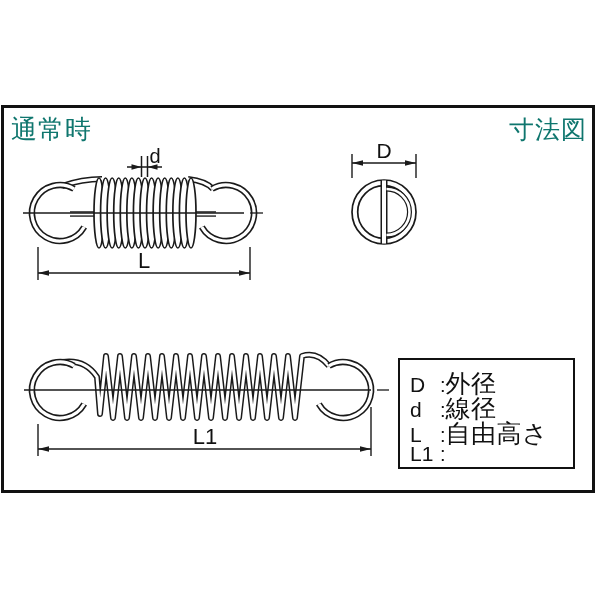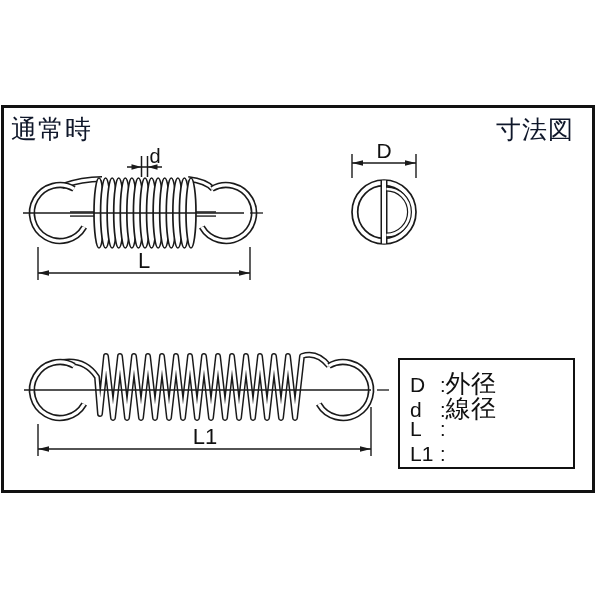--- a/index.html
+++ b/index.html
@@ -4,23 +4,23 @@
 <style>
   html,body{margin:0;padding:0;background:#fff;}
   .canvas{
     position:relative;width:600px;height:600px;background:#fff;overflow:hidden;
     font-family:"Liberation Sans","DejaVu Sans",sans-serif;color:#111;
   }
   .frame{
     position:absolute;left:1px;top:105px;width:594px;height:388px;
     border:3px solid #111;box-sizing:border-box;background:#fff;
   }
-  .corner-label{position:absolute;font-size:26px;font-weight:500;color:#0f172a;letter-spacing:1px;white-space:nowrap;}
+  .corner-label{position:absolute;font-size:26px;font-weight:500;color:#0f766e;letter-spacing:1px;white-space:nowrap;}
   .lbl-normal{left:11px;top:112px;}
-  .lbl-diagram{right:26px;top:113px;font-size:25px;}
+  .lbl-diagram{right:13px;top:113px;font-size:25px;}
   .lbl-stretched{left:12px;top:305px;}
   .art{position:absolute;left:0;top:0;width:600px;height:600px;}
   .legend{
     position:absolute;left:398px;top:358px;width:177px;height:111px;
     border:2px solid #111;box-sizing:border-box;background:#fff;
     padding:7px 0 0 10px;
   }
   .legend-row{display:flex;align-items:baseline;height:25px;font-size:20px;color:#111;}
   .legend-symbol{display:inline-block;width:30px;font-size:21px;}
   .legend-colon{display:inline-block;}
@@ -136,20 +136,21 @@
         <span class="legend-term">外径</span>
     </div>
     <div class="legend-row">
       <span class="legend-symbol">d</span>
         <span class="legend-colon">:</span>
         <span class="legend-term">線径</span>
     </div>
     <div class="legend-row">
       <span class="legend-symbol">L</span>
         <span class="legend-colon">:</span>
+        <span class="legend-term">自由高さ</span>
     </div>
     <div class="legend-row">
       <span class="legend-symbol">L1</span>
         <span class="legend-colon">:</span>
     </div>
   </div>
 
 </div>
 
 </body></html>

